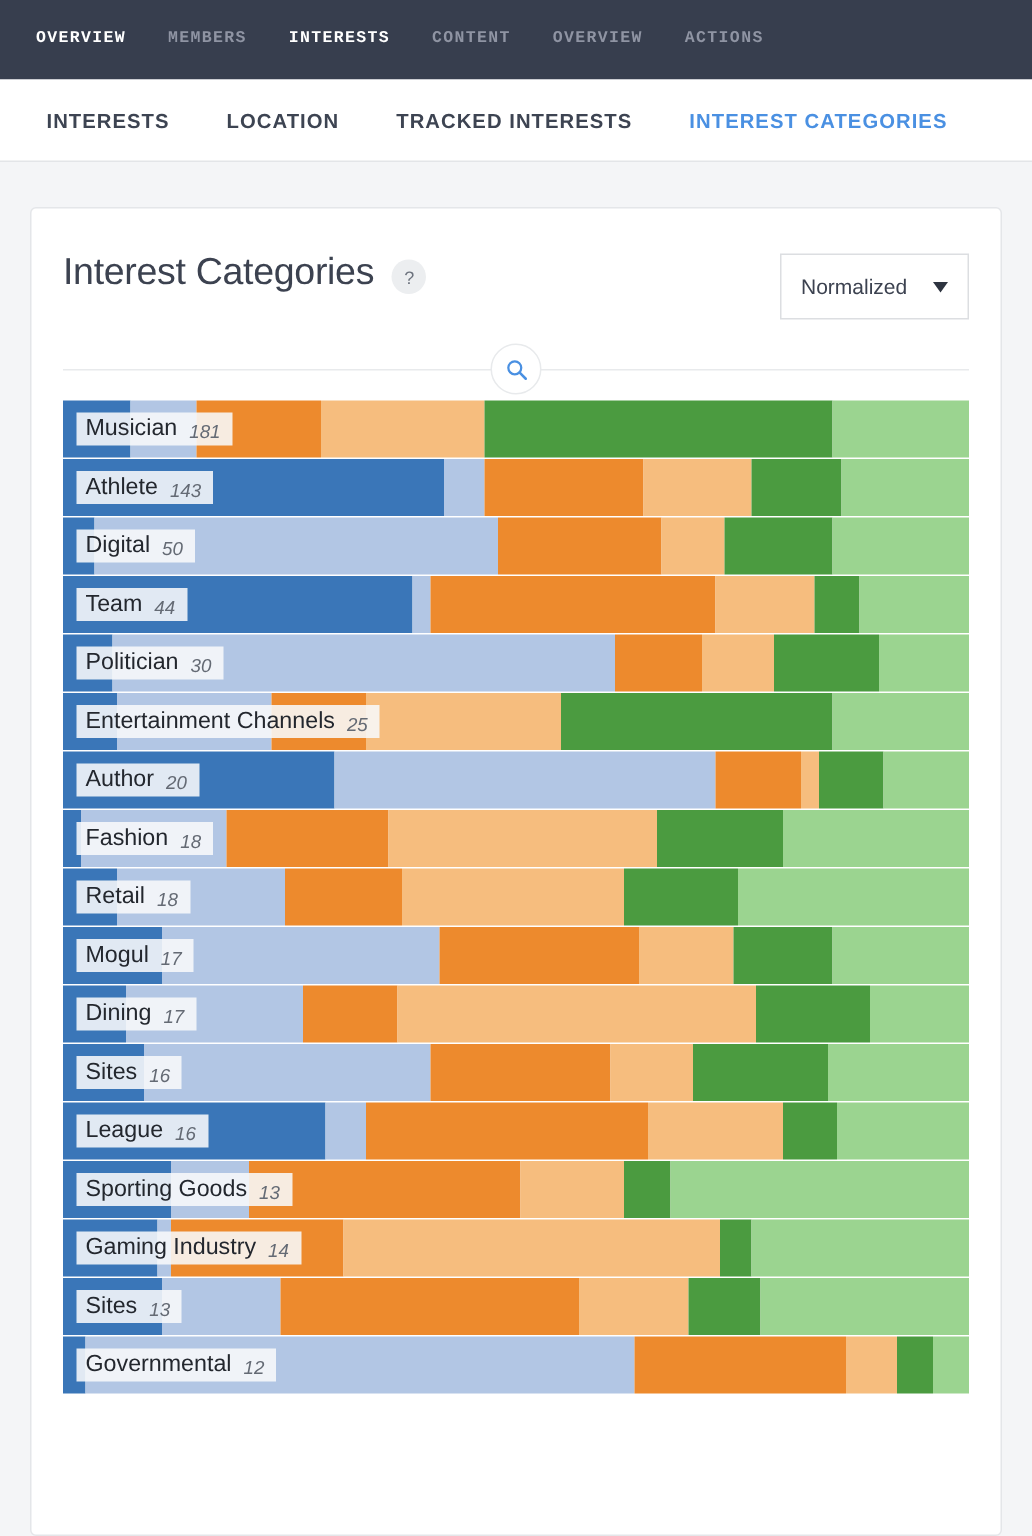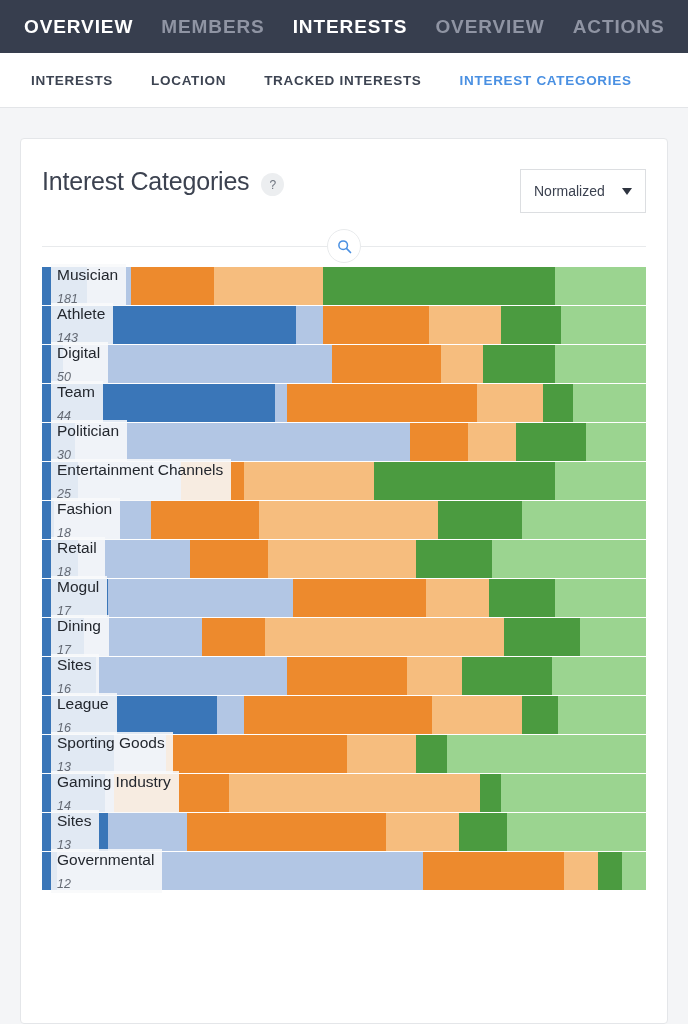--- a/index.html
+++ b/index.html
@@ -13,28 +13,29 @@
   
   .topnav {
     height: 53px;
     background: #373e4e;
     display: flex;
     align-items: center;
     padding-left: 10px;
     gap: 0;
   }
   .topnav-item {
-    font-size: 19px;
+    font-size: 11px;
     font-weight: bold;
     letter-spacing: 0.9px;
     color: #8f94a3;
     padding: 0 14px;
     white-space: nowrap;
     line-height: 53px;
     cursor: pointer;
+    font-family: Liberation Mono, monospace;
   }
   .topnav-item.active { color: #ffffff; }
 
   
   .subnav {
     height: 55px;
     background: #ffffff;
     border-bottom: 1px solid #e3e5e8;
     display: flex;
     align-items: center;
@@ -147,36 +148,36 @@
   }
   .seg { height: 100%; }
   .bar-label {
     position: absolute;
     left: 9px;
     top: 50%;
     transform: translateY(-50%);
     background: rgba(248,249,250,0.88);
     padding: 2px 8px 2px 6px;
     display: flex;
-    align-items: flex-start;
+    align-items: flex-end;
     gap: 8px;
     white-space: nowrap;
     pointer-events: none;
-    flex-direction: column;
   }
   .bar-name { font-size: 15.5px; color: #23272e; }
   .bar-value { font-size: 12.5px; color: #646a74; font-style: italic; }
 </style>
 </head>
 <body>
 
 <div class="topnav" id="topnav">
     <div class="topnav-item active">OVERVIEW</div>
     <div class="topnav-item">MEMBERS</div>
     <div class="topnav-item active">INTERESTS</div>
+    <div class="topnav-item">CONTENT</div>
     <div class="topnav-item">OVERVIEW</div>
     <div class="topnav-item">ACTIONS</div>
   </div>
 
 <div class="subnav" id="subnav">
     <div class="subnav-item">INTERESTS</div>
     <div class="subnav-item">LOCATION</div>
     <div class="subnav-item">TRACKED INTERESTS</div>
     <div class="subnav-item active">INTEREST CATEGORIES</div>
   </div>
@@ -272,20 +273,32 @@
           <div class="seg" style="width: 10.5%; background: rgb(237, 138, 45);"></div>
           <div class="seg" style="width: 21.5%; background: rgb(246, 189, 126);"></div>
           <div class="seg" style="width: 30%; background: rgb(75, 155, 64);"></div>
           <div class="seg" style="width: 15%; background: rgb(155, 212, 144);"></div>
           <div class="bar-label">
             <span class="bar-name">Entertainment Channels</span>
             <span class="bar-value">25</span>
           </div>
         </div>
         <div class="bar-row">
+          <div class="seg" style="width: 30%; background: rgb(58, 118, 184);"></div>
+          <div class="seg" style="width: 42%; background: rgb(178, 198, 228);"></div>
+          <div class="seg" style="width: 9.5%; background: rgb(237, 138, 45);"></div>
+          <div class="seg" style="width: 2%; background: rgb(246, 189, 126);"></div>
+          <div class="seg" style="width: 7%; background: rgb(75, 155, 64);"></div>
+          <div class="seg" style="width: 9.5%; background: rgb(155, 212, 144);"></div>
+          <div class="bar-label">
+            <span class="bar-name">Author</span>
+            <span class="bar-value">20</span>
+          </div>
+        </div>
+        <div class="bar-row">
           <div class="seg" style="width: 2%; background: rgb(58, 118, 184);"></div>
           <div class="seg" style="width: 16%; background: rgb(178, 198, 228);"></div>
           <div class="seg" style="width: 18%; background: rgb(237, 138, 45);"></div>
           <div class="seg" style="width: 29.5%; background: rgb(246, 189, 126);"></div>
           <div class="seg" style="width: 14%; background: rgb(75, 155, 64);"></div>
           <div class="seg" style="width: 20.5%; background: rgb(155, 212, 144);"></div>
           <div class="bar-label">
             <span class="bar-name">Fashion</span>
             <span class="bar-value">18</span>
           </div>

